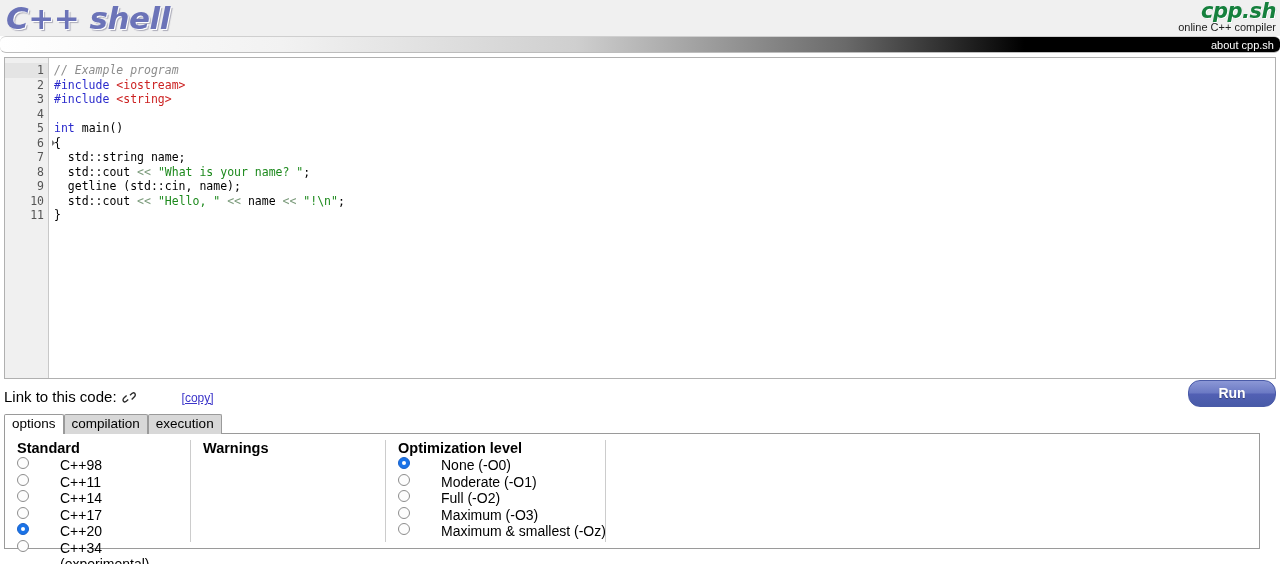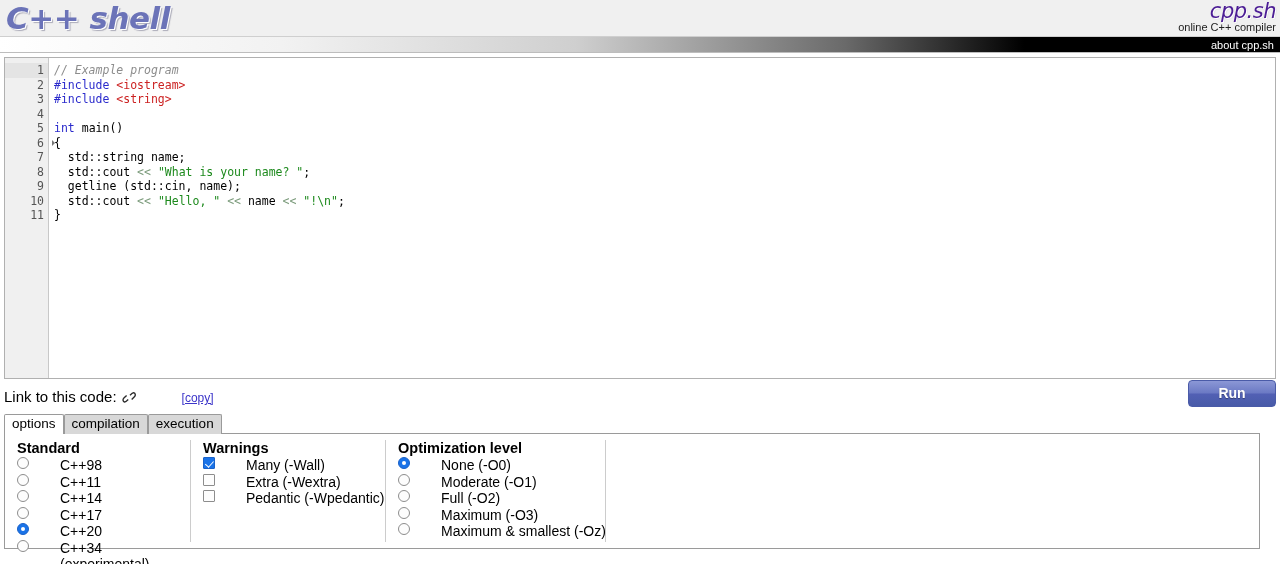--- a/index.html
+++ b/index.html
@@ -29,39 +29,40 @@
     text-shadow: 1px 1px 0 #ffffff, 2px 2px 1px rgba(90,90,120,0.45);
   }
   .brand {
     position: absolute;
     right: 4px; top: 0px;
     text-align: right;
   }
   .brand-name {
     font-family: "DejaVu Sans", sans-serif;
     font-size: 21px;
-    font-weight: normal;
+    font-weight: bold;
     font-style: italic;
     letter-spacing: -0.5px;
-    color: #4c1d95;
+    color: #15803d;
     line-height: 22px;
     text-shadow: 1px 1px 0 #ffffff, 1px 1px 1px rgba(90,90,120,0.4);
   }
   .brand-sub {
     font-size: 11px;
     color: #222;
     line-height: 12px;
     margin-top: -1px;
   }
   .gradbar {
     position: relative;
     height: 17px;
     background: linear-gradient(to right, #ffffff 0%, #f2f2f2 22%, #cfcfcf 45%, #6a6a6a 66%, #000000 80%, #000000 100%);
     border-top: 1px solid #cfcfcf;
     border-bottom: 1px solid #bdbdbd;
+    border-radius: 6px;
   }
   .gradbar .about {
     position: absolute;
     right: 6px; top: 1px;
     color: #ffffff;
     font-size: 11px;
     line-height: 14px;
   }
 
   
@@ -134,21 +135,21 @@
     font-size: 12px;
     text-decoration: underline;
     cursor: pointer;
     padding-left: 40px;
   }
   .run-btn {
     position: absolute;
     right: 0px; top: -5px;
     width: 88px; height: 27px;
     border: 1px solid #4a5ba8;
-    border-radius: 4px;
+    border-radius: 12px;
     background: linear-gradient(to bottom, #8b97d6 0%, #6b79c4 48%, #5260b4 52%, #485ba8 100%);
     color: #ffffff;
     font-size: 14px;
     font-weight: bold;
     line-height: 25px;
     text-align: center;
     text-shadow: 0 1px 1px rgba(0,0,0,0.35);
     cursor: pointer;
   }
 
@@ -335,34 +336,20 @@
         </div>
         <div class="opt">
           <span class="radio"></span>
           <span class="lab">C++34 (experimental)</span>
         </div>
       </div>
     <div class="sep"></div>
   </div>
   <div class="col c2">
     <h4>Warnings</h4>
-    <div id="warn-list">
-        <div class="opt">
-          <span class="check on"></span>
-          <span class="lab">Many (-Wall)</span>
-        </div>
-        <div class="opt">
-          <span class="check"></span>
-          <span class="lab">Extra (-Wextra)</span>
-        </div>
-        <div class="opt">
-          <span class="check"></span>
-          <span class="lab">Pedantic (-Wpedantic)</span>
-        </div>
-      </div>
     <div class="sep"></div>
   </div>
   <div class="col c3">
     <h4>Optimization level</h4>
     <div id="opt-list">
         <div class="opt">
           <span class="radio on"></span>
           <span class="lab">None (-O0)</span>
         </div>
         <div class="opt">

